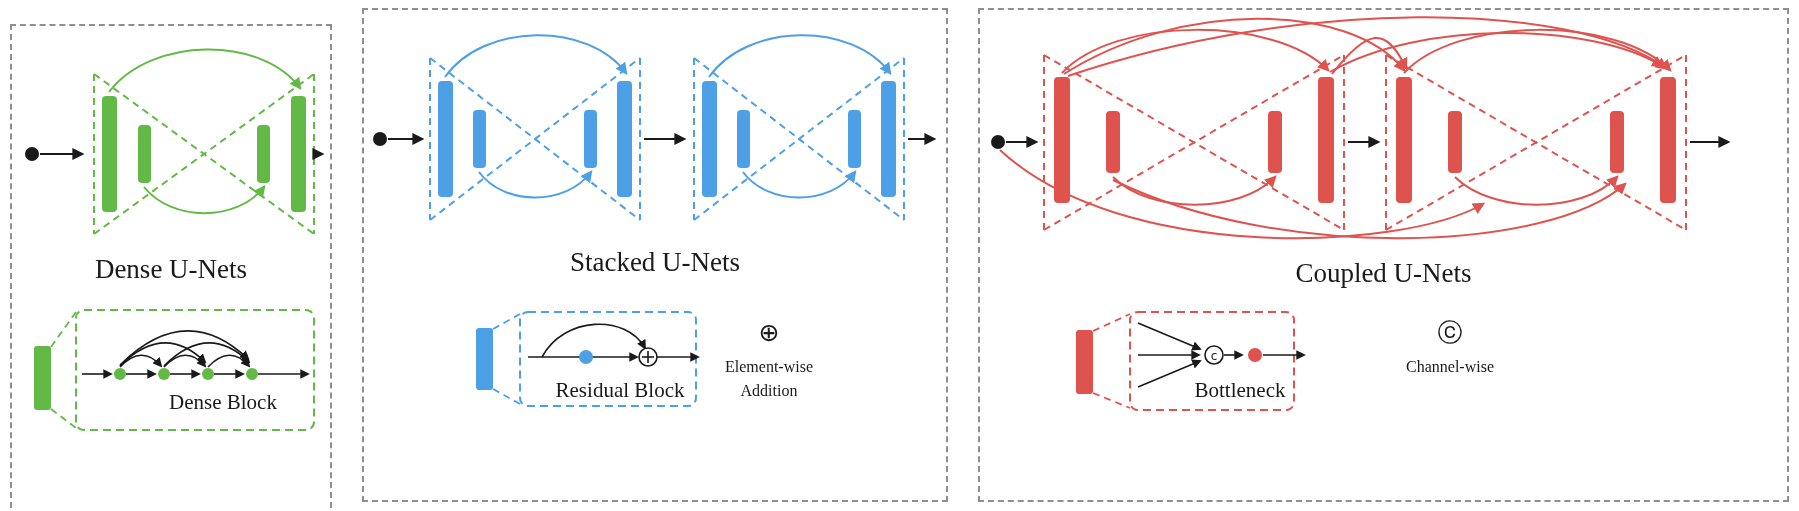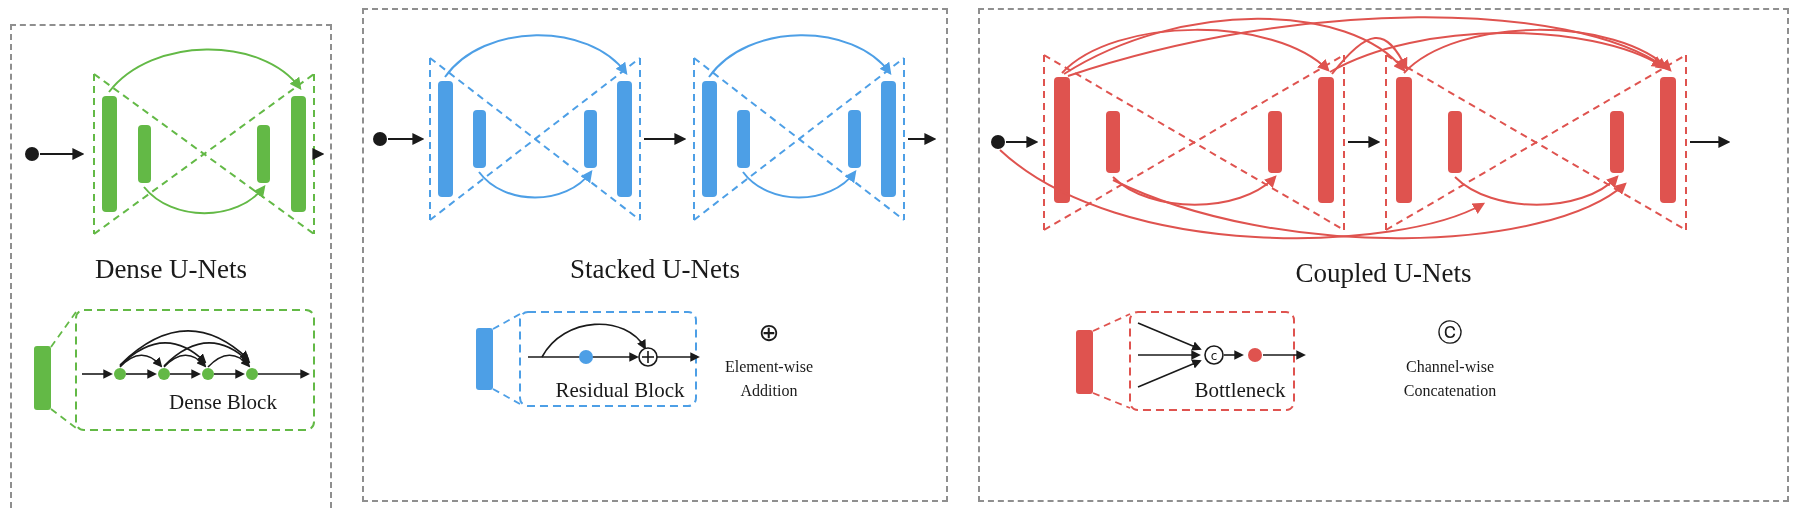--- a/index.html
+++ b/index.html
@@ -155,21 +155,21 @@
       <path d="M 178 347 C 200 306, 262 304, 281 338" class="sk w16 nf" marker-end="url(#ah-k)"></path>
       <circle cx="222" cy="347" r="7" class="fb"></circle>
       <g>
         <circle cx="284" cy="347" r="9" fill="#ffffff" class="sk w16"></circle>
         <line x1="278" y1="347" x2="290" y2="347" class="sk w16"></line>
         <line x1="284" y1="341" x2="284" y2="353" class="sk w16"></line>
       </g>
       <line x1="293" y1="347" x2="334" y2="347" class="sk w16" marker-end="url(#ah-k)"></line>
     </g>
   </svg>
-  <div class="title" style="top:244px">Stacked U-Nets</div>
+  <div class="title" style="top:237px">Stacked U-Nets</div>
   <div class="block-label" style="left:228px;top:368px">Residual Block</div>
   <div class="legend" style="left:325px;top:310px;width:160px">
     <span class="legend-symbol">⊕</span>
     <div class="legend-text">
       <div>Element-wise</div>
       <div>Addition</div>
     </div>
   </div>
 </div>
 
@@ -243,16 +243,15 @@
       <circle cx="275" cy="345" r="7" class="fr"></circle>
       <line x1="283" y1="345" x2="324" y2="345" class="sk w16" marker-end="url(#ah-k)"></line>
     </g>
   </svg>
   <div class="title" style="top:248px">Coupled U-Nets</div>
   <div class="block-label" style="left:232px;top:368px">Bottleneck</div>
   <div class="legend" style="left:390px;top:310px;width:160px">
     <span class="legend-symbol">ⓒ</span>
     <div class="legend-text">
       <div>Channel-wise</div>
-      <div>Concatenation</div>
     </div>
   </div>
 </div>
 
 </body></html>

